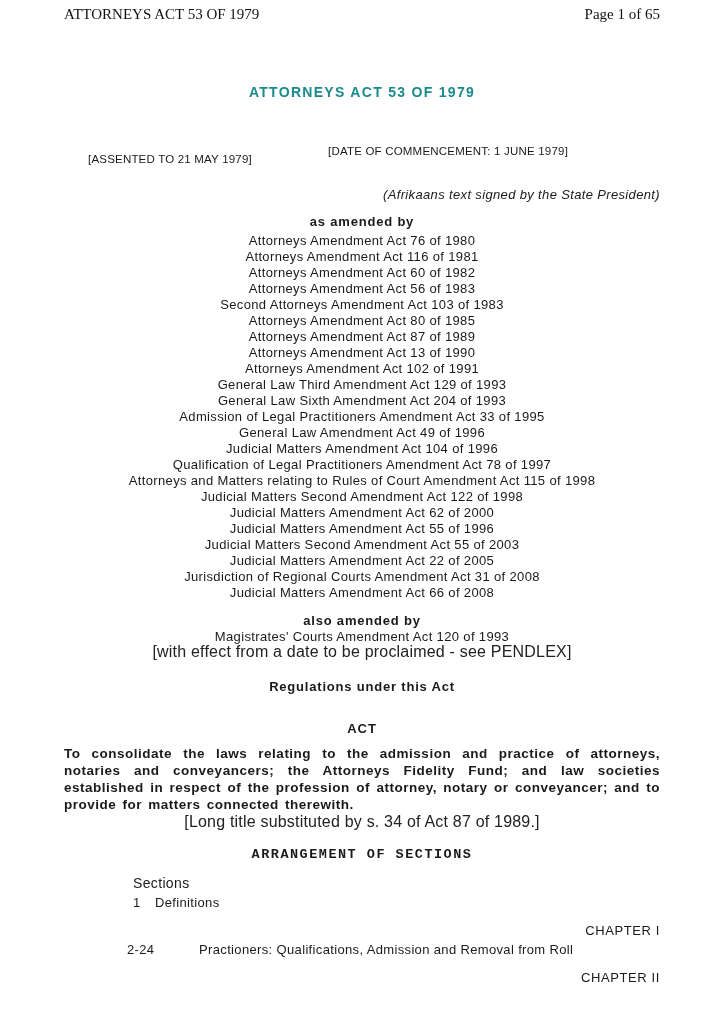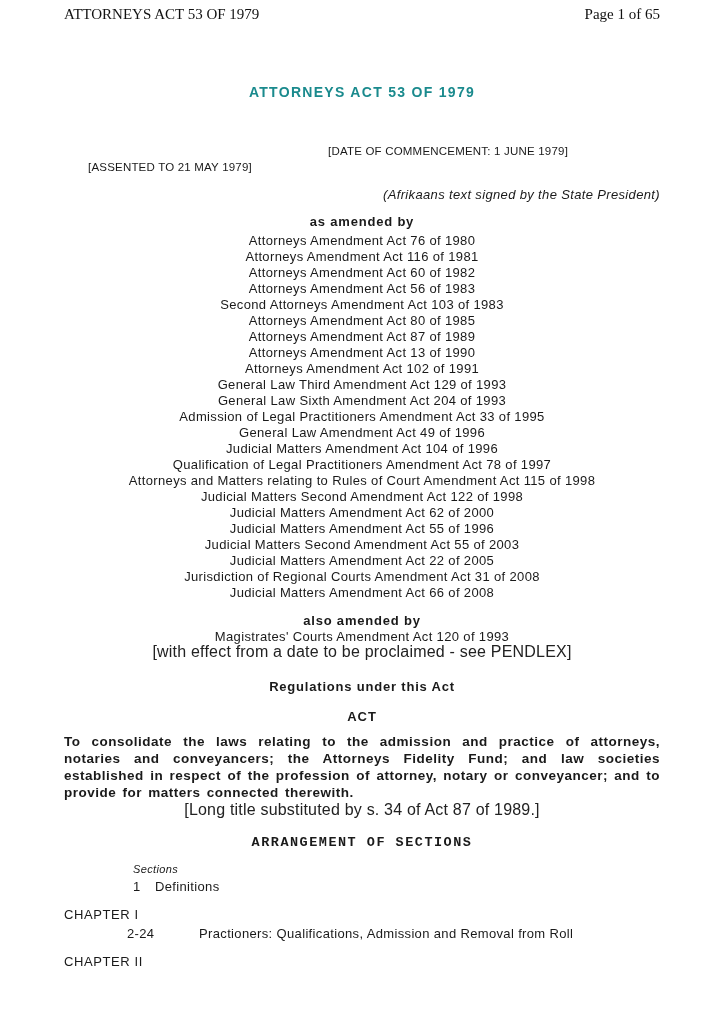--- a/index.html
+++ b/index.html
@@ -22,59 +22,59 @@
     text-align: center;
     font-weight: bold; font-size: 14px;
     letter-spacing: 1.3px;
     color: #1a8a8d;
   }
   .assent-row {
     position: relative; height: 13px;
     margin-top: 45px;
     font-size: 11.5px; letter-spacing: 0.2px;
   }
-  .assent-left  { position: absolute; left: 24px; top: 16px; white-space: nowrap; }
+  .assent-left  { position: absolute; left: 24px; top: 8px; white-space: nowrap; }
   .assent-right { position: absolute; left: 264px; top: 0; white-space: nowrap; }
   .afrikaans-note {
     margin-top: 29px; text-align: right;
     font-style: italic; font-size: 13px;
   }
   .bold-heading {
     text-align: center; font-weight: bold; font-size: 13px;
     letter-spacing: 0.8px;
   }
   .as-amended { margin-top: 12px; }
   .acts-list { margin-top: 4px; text-align: center; line-height: 16px; }
   .acts-list div { white-space: nowrap; }
   .also-amended { margin-top: 12px; }
   .single-act { text-align: center; line-height: 16px; margin-top: 1px; }
   .small-note {
     text-align: center; font-size: 16px; letter-spacing: 0.2px;
     line-height: 14px; color: #222;
   }
   .regulations { margin-top: 20px; }
-  .act-heading { margin-top: 15px; letter-spacing: 1px; }
+  .act-heading { margin-top: 27px; letter-spacing: 1px; }
   .long-title {
     margin-top: 9px;
     font-weight: bold; font-size: 13.5px; line-height: 17px;
     text-align: justify; text-justify: inter-word;
     letter-spacing: 0.5px; word-spacing: 2px;
   }
   .long-title-note { margin-top: 2px; }
   .arrangement-heading { margin-top: 18px; font-size: 13.5px; letter-spacing: 1.5px; font-family: Liberation Mono, monospace; }
   .sections-label {
     margin-top: 13px; margin-left: 69px;
-    font-style: italic; font-size: 11px;
+    font-size: 14px;
   }
   .toc-row { margin-top: 4px; margin-left: 69px; display: flex; line-height: 16px; }
   .toc-row .num { flex: 0 0 auto; }
   .toc-num-1 { width: 22px; }
   .toc-row-2 { margin-left: 63px; gap: 34px; }
   .toc-num-2 { width: 38px; }
-  .chapter-line { margin-top: 13px; text-align: left; letter-spacing: 0.6px; }
+  .chapter-line { margin-top: 13px; text-align: right; letter-spacing: 0.6px; }
   .chapter-gap { margin-top: 12px; }
 </style>
 </head>
 <body>
 
 <header class="page-header">
   <span>ATTORNEYS ACT 53 OF 1979</span>
   <span>Page 1 of 65</span>
 </header>
 

